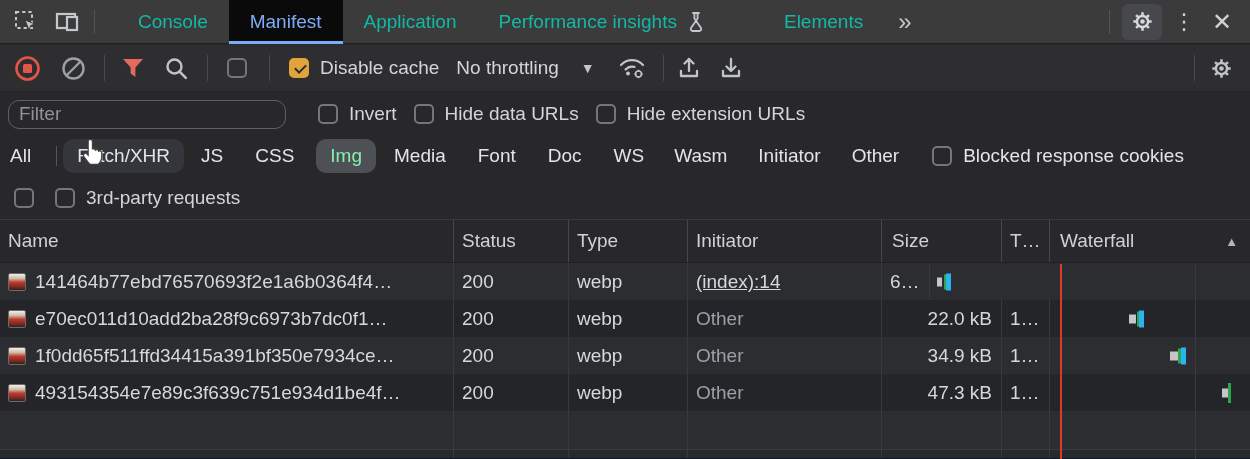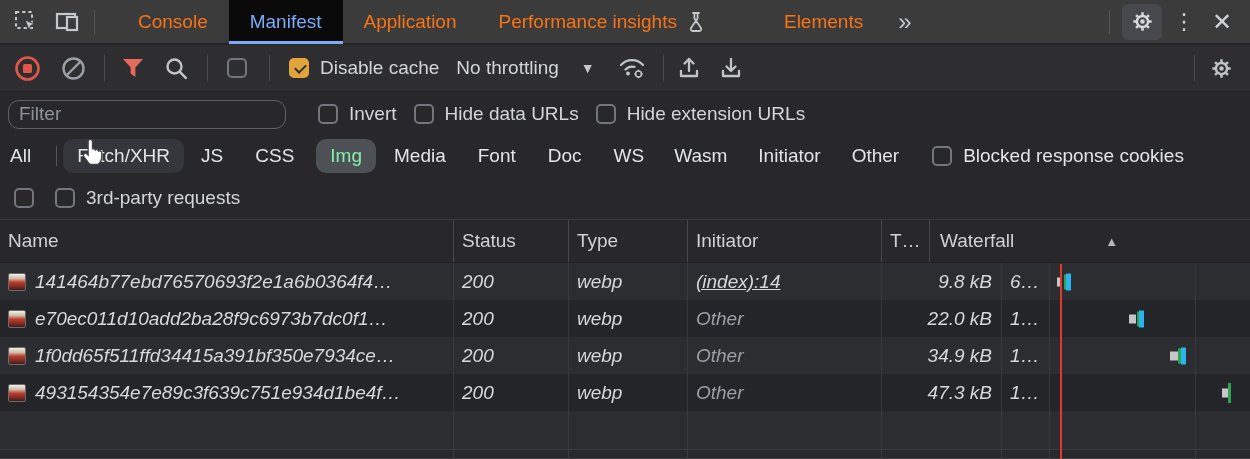--- a/index.html
+++ b/index.html
@@ -6,21 +6,21 @@
   .devtools{position:relative;width:1250px;height:459px;background:#28282b;
     font-family:"Liberation Sans",sans-serif;color:#d3d5d9;font-size:19px;
     -webkit-font-smoothing:antialiased;overflow:hidden;}
   .devtools *{box-sizing:border-box;}
 
   
   .tabbar{position:absolute;top:0;left:0;right:0;height:44px;background:#3b3b3b;
     display:flex;align-items:center;border-bottom:1px solid #232323;}
   .iconbtn{display:flex;align-items:center;justify-content:center;height:36px;border-radius:6px;}
   .vsep{width:1px;height:24px;background:#545454;}
-  .tab{height:44px;display:flex;align-items:center;padding:0 21px;color:#f97316;position:relative;cursor:default;}
+  .tab{height:44px;display:flex;align-items:center;padding:0 21px;color:#14b8a6;position:relative;cursor:default;}
   .tab.selected{background:#0a0a0b;color:#7cacf8;}
   .tab.selected::after{content:"";position:absolute;left:0;right:0;bottom:0;height:3px;background:#7cacf8;}
   .flask{margin-left:9px;display:flex;}
   .more-tabs{color:#c4c7cb;font-size:24px;margin-left:14px;letter-spacing:-2px;}
   .gear-tile{background:#47484b;margin-left:12px;width:40px;}
   .dots{font-size:22px;color:#cfd1d5;width:28px;text-align:center;margin-left:8px;}
   .close-x{font-size:24px;color:#cfd1d5;width:40px;text-align:center;margin-left:4px;margin-right:8px;}
 
   
   .toolbar{position:absolute;top:45px;left:0;right:0;height:47px;background:#2e2e31;
@@ -39,26 +39,26 @@
     border-radius:11px;color:#d3d5d9;font:inherit;padding:0 10px;outline:none;}
   .filter-input::placeholder{color:#8f949a;}
   .row4{position:absolute;top:135px;left:0;right:0;height:42px;display:flex;align-items:center;color:#e2e4e8;}
   .chipsep{width:1px;height:20px;background:#55565a;margin-left:11px;}
   .chip{padding:6px 14px;border-radius:10px;white-space:nowrap;}
   .chip.hovered{background:#35363b;}
   .chip.selected{background:#4d5055;color:#86efac;}
   .row5{position:absolute;top:177px;left:0;right:0;height:42px;display:flex;align-items:center;}
 
   
-  .grid{position:absolute;top:219px;left:0;right:0;bottom:0;background:#404040;}
+  .grid{position:absolute;top:219px;left:0;right:0;bottom:0;background:#0f172a;}
   .thead{display:flex;height:44px;background:#28282b;border-top:1px solid #3a3a3d;border-bottom:1px solid #202022;
     align-items:center;color:#cfd1d5;}
   .th{height:100%;display:flex;align-items:center;padding-left:8px;border-right:1px solid #47474a;overflow:hidden;white-space:nowrap;}
   .th:last-child{border-right:none;}
-  .trow{display:flex;height:37px;align-items:flex-end;color:#d6d8db;white-space:nowrap;font-style:italic;}
+  .trow{display:flex;height:37px;align-items:flex-end;color:#d6d8db;white-space:nowrap;}
   .trow.odd{background:#2c2d30;}
   .trow.even{background:#242528;}
   .td{height:100%;display:flex;align-items:center;padding-left:8px;border-right:1px solid #39393c;overflow:hidden;}
   .td:last-child{border-right:none;}
   .c-name{width:454px;}.c-status{width:115px;}.c-type{width:119px;}.c-initiator{width:194px;}
   .c-size{width:120px;justify-content:flex-end;padding-right:9px;}
   .c-time{width:48px;}.c-wf{width:200px;position:relative;padding-left:0;}
   .thumb{width:18px;height:18px;flex:none;border-radius:2px;margin-right:9px;border:1px solid #6b6b6b;
     background:linear-gradient(180deg,#f2efe9 0%,#cdbda9 28%,#c0392b 52%,#7e2d25 78%,#3a1d1a 100%);}
   .initiator-link{text-decoration:underline;color:#d6d8db;}
@@ -257,20 +257,23 @@
         </div>
       <div class="th c-status">
           <span>Status</span>
         </div>
       <div class="th c-type">
           <span>Type</span>
         </div>
       <div class="th c-initiator">
           <span>Initiator</span>
         </div>
+      <div class="th c-size" style="justify-content:flex-start;padding-left:10px;">
+          <span>Size</span>
+        </div>
       <div class="th c-time">
           <span>T…</span>
         </div>
       <div class="th c-wf" style="padding-left:10px;">
         <div class="hdr-wf">
           <span>Waterfall</span>
           <span class="sort-asc">▲</span>
         </div>
       </div>
     </div>
@@ -281,23 +284,20 @@
         <span>141464b77ebd76570693f2e1a6b0364f4…</span>
         </div>
       <div class="td c-status">
           <span>200</span>
         </div>
       <div class="td c-type">
           <span>webp</span>
         </div>
       <div class="td c-initiator">
           <span class="initiator-link">(index):14</span>
-        </div>
-      <div class="td c-size">
-          <span>9.8 kB</span>
         </div>
       <div class="td c-time">
           <span>6…</span>
         </div>
       <div class="td c-wf">
           <div class="wfbar stalled" style="left: 7px; width: 5px;"></div>
           <div class="wfbar waiting" style="left: 14px; width: 3px;"></div>
           <div class="wfbar download" style="left: 16px; width: 5px;"></div>
         </div>
     </div>

